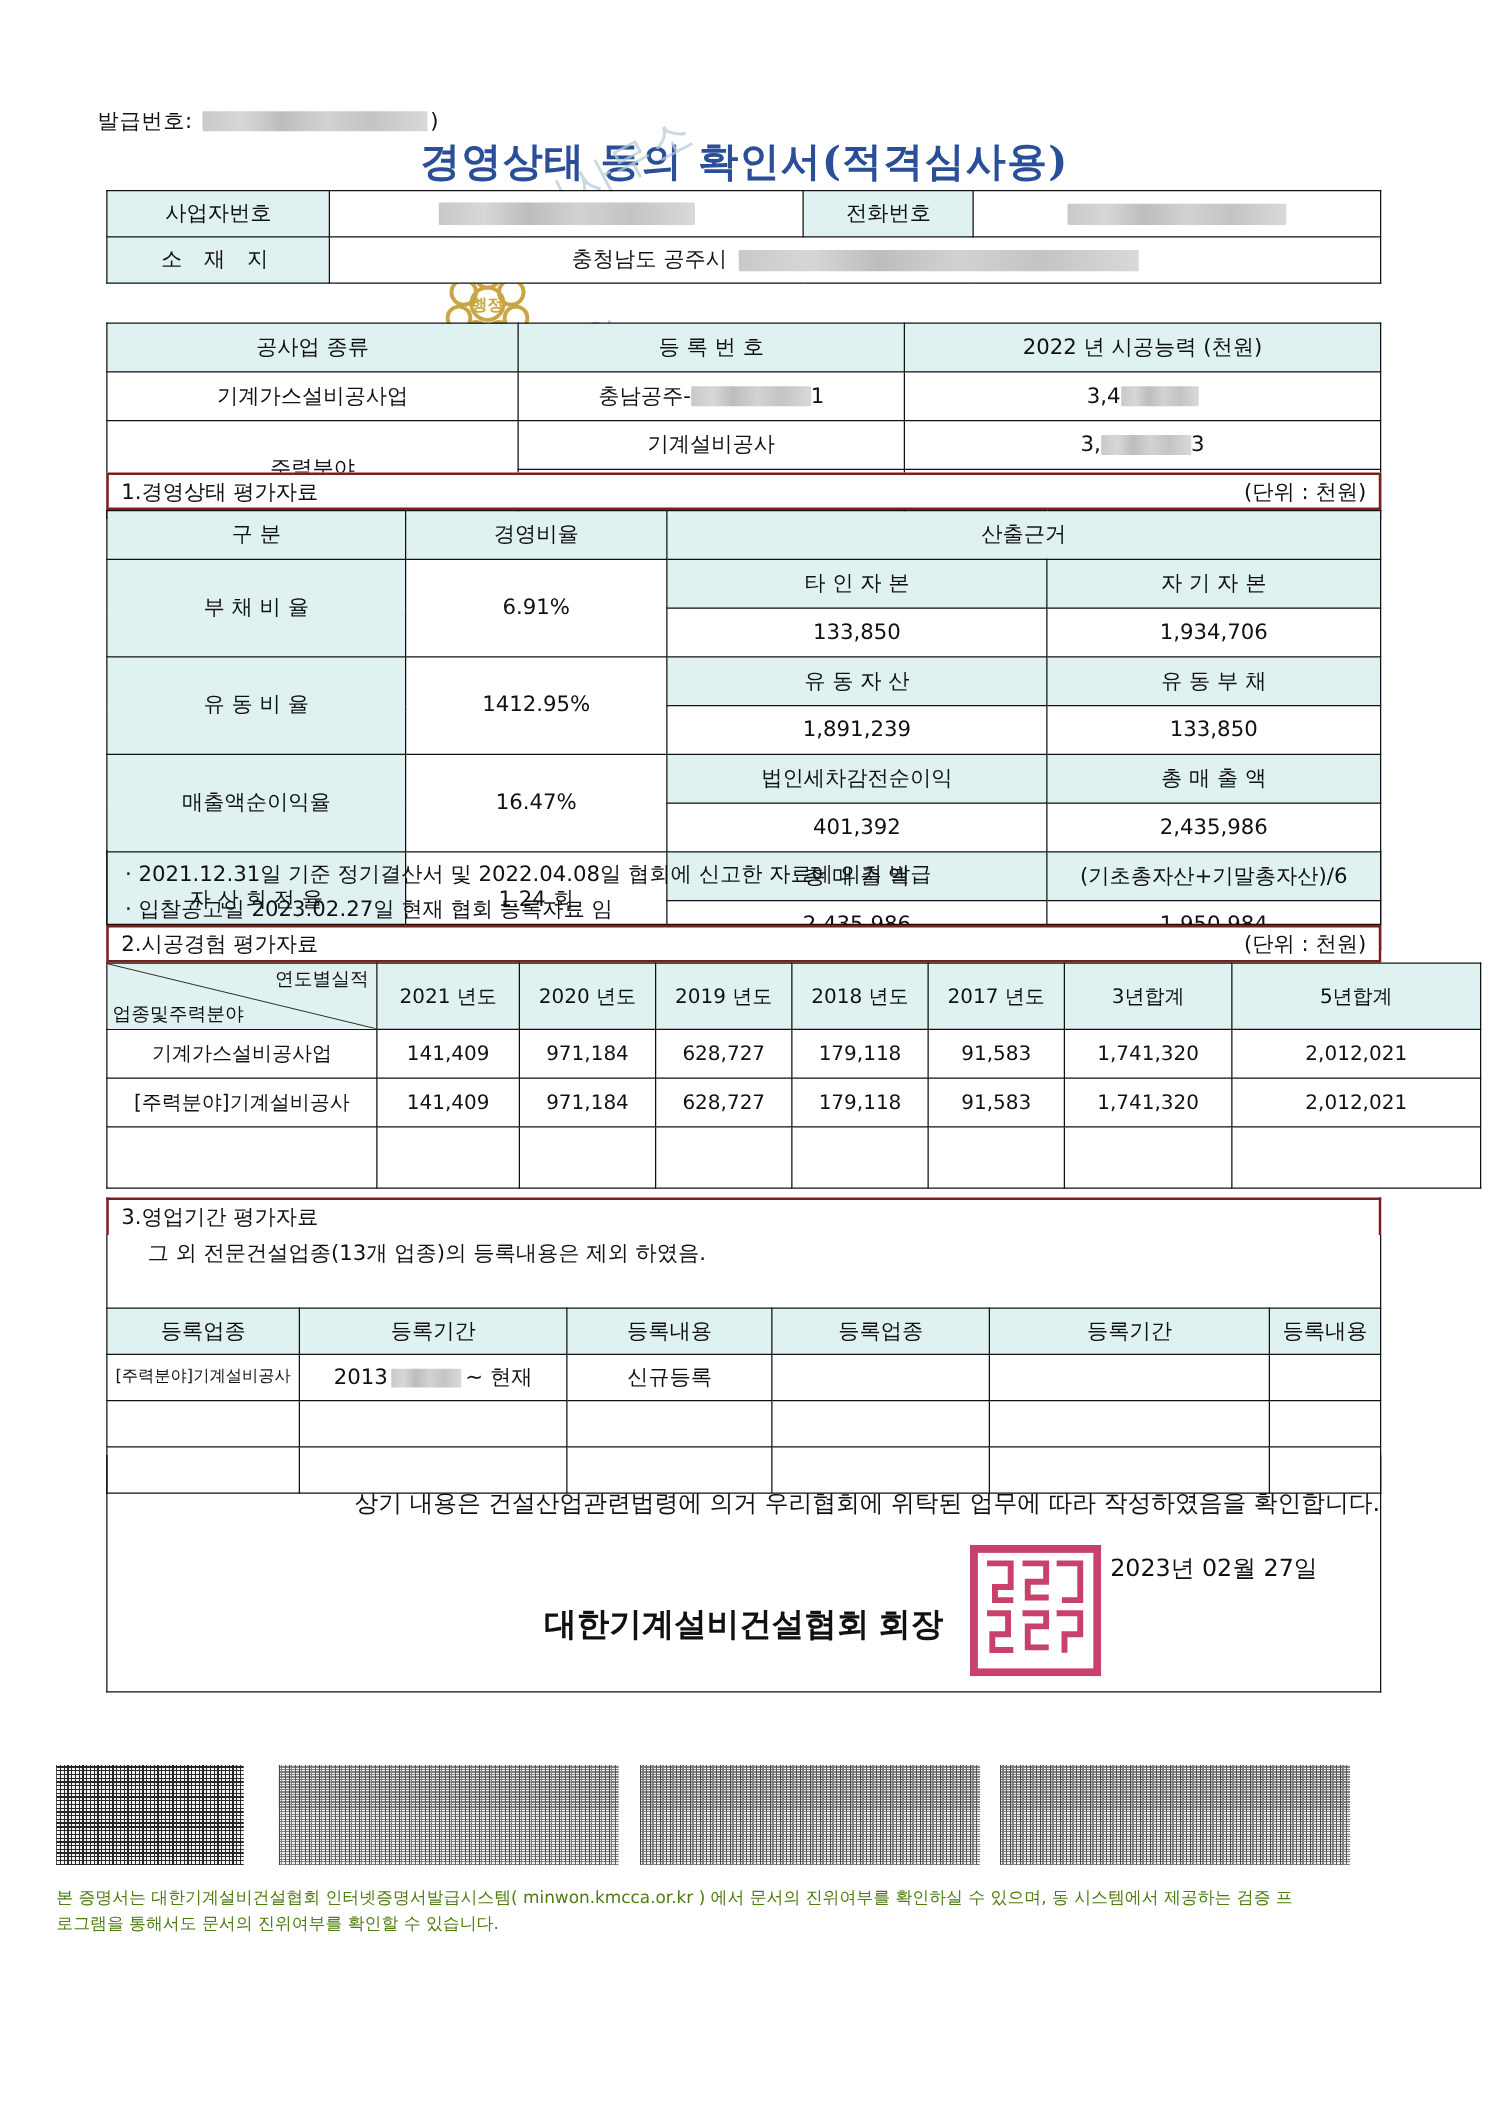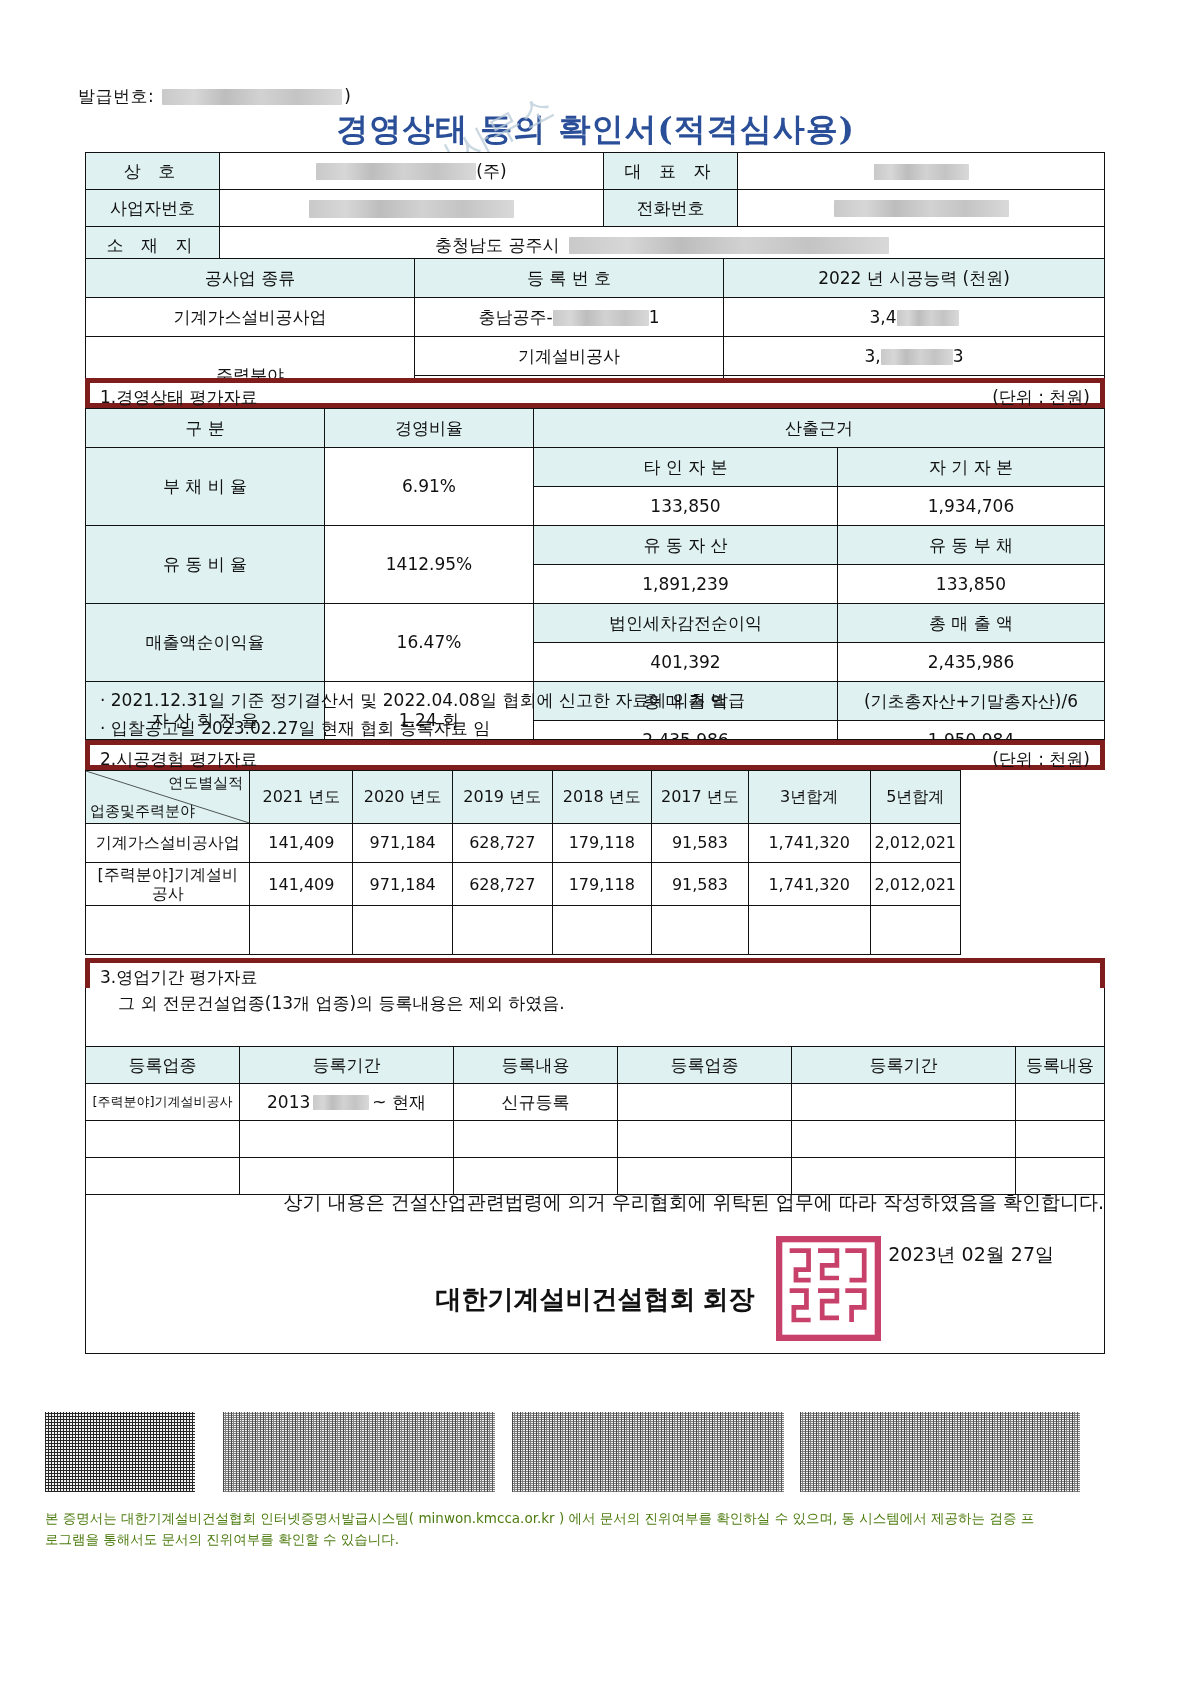--- a/index.html
+++ b/index.html
@@ -88,21 +88,21 @@
   #info-table{left:85px;top:152px;width:1020px;}
   #info-table td{height:32px;}
 
   
   #license-table{left:85px;top:258px;width:1020px;}
   #license-table td{height:34px;}
 
   
   .sec-banner{
     position:absolute;
-    border:5px solid #7f1d1d;
+    border:2px solid #7f1d1d;
     box-sizing:border-box;
     height:30px;
     line-height:28px;
     font-size:17px;
     background:#fff;
     padding:0 10px;
   }
   .sec-banner .unit{float:right;}
 
   #sec1-banner{left:85px;top:378px;width:1020px;}
@@ -115,21 +115,21 @@
 
   
   #note-block{
     position:absolute;left:85px;top:680px;width:1020px;height:60px;
     border:1px solid #111;border-top:none;box-sizing:border-box;
     font-size:17px;padding:6px 0 0 14px;
   }
   #note-block div{line-height:1.65;}
 
   
-  #exp-table{left:85px;top:770px;width:876px;}
+  #exp-table{left:85px;top:770px;width:1100px;}
   #exp-table td{height:34px;font-size:16px;}
   .diag{
     position:relative;padding:0!important;
     height:52px!important;background:#dff1f1;
   }
   .diag svg{position:absolute;left:0;top:0;width:100%;height:100%;}
   .diag .t1{position:absolute;right:6px;top:3px;font-size:15px;}
   .diag .t2{position:absolute;left:4px;bottom:3px;font-size:15px;}
 
   
@@ -219,30 +219,20 @@
       <circle cx="38" cy="80" r="11"></circle>
         <circle cx="62" cy="80" r="11"></circle>
       <circle cx="50" cy="50" r="17"></circle>
     </g>
     <text x="50" y="57" font-size="17" fill="#c8a13a" text-anchor="middle" font-family="DejaVu Sans, sans-serif" font-weight="bold">행정</text>
   </svg>
   <div class="wm-blue">인</div>
 
   <table class="tbl" id="info-table">
     <tbody>
-        <tr>
-      <td class="lblcell" style="width:125px">상     호</td>
-      <td class="plain left" style="width:375px">
-        <span class="redact" style="width:160px;height:17px;"></span><span>(주)</span>
-      </td>
-      <td class="lblcell" style="width:125px">대 표 자</td>
-      <td class="plain left">
-        <span class="redact" style="width:95px;height:16px;"></span>
-      </td>
-    </tr>
     <tr>
       <td class="lblcell" style="letter-spacing:0">사업자번호</td>
       <td class="plain left">
         <span class="redact" style="width:205px;height:18px;"></span>
       </td>
       <td class="lblcell" style="letter-spacing:0">전화번호</td>
       <td class="plain left">
         <span class="redact" style="width:175px;height:17px;"></span>
       </td>
     </tr>

